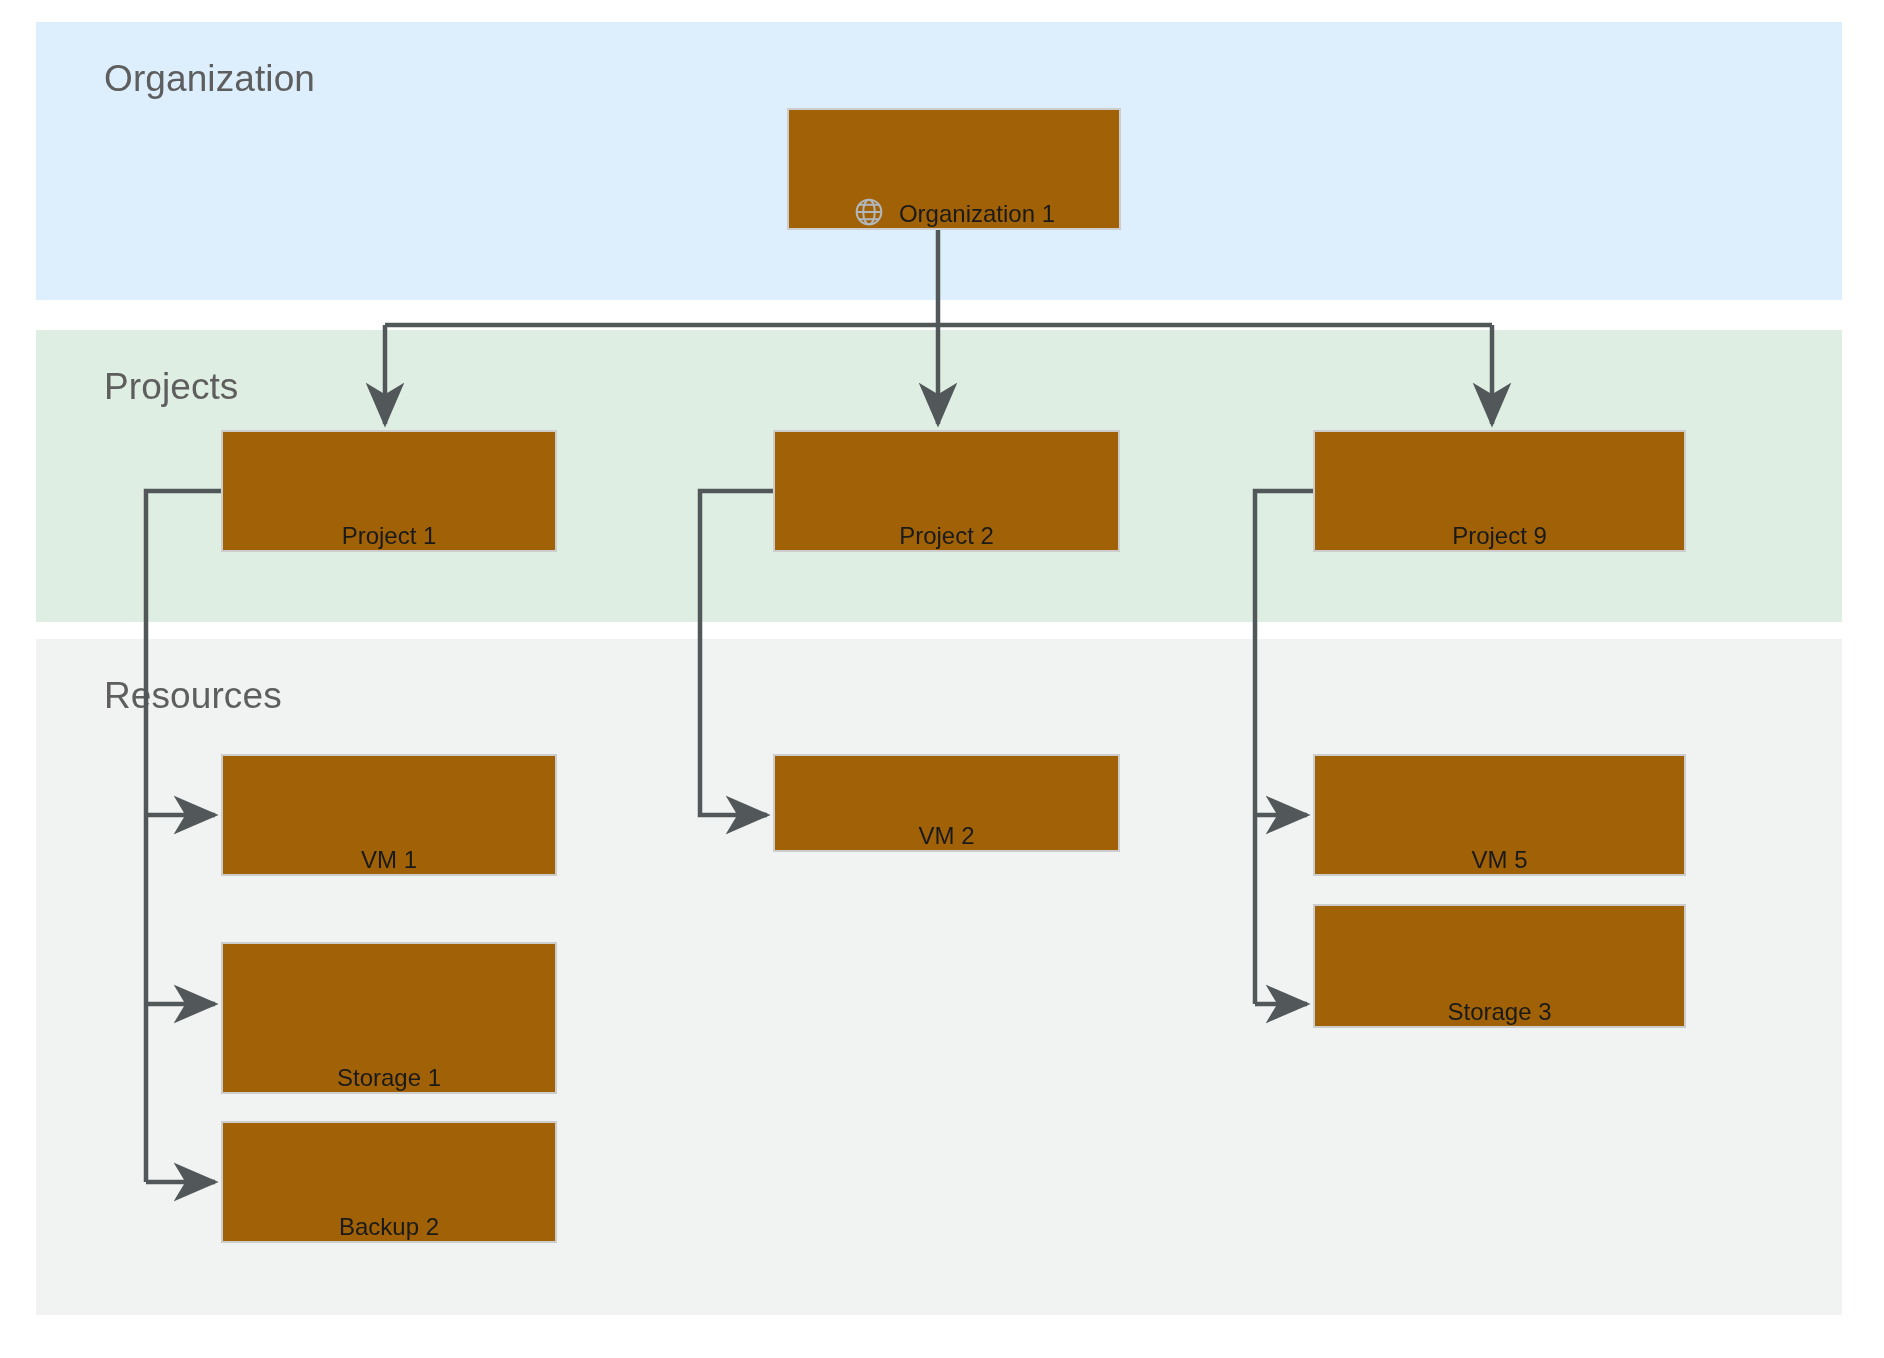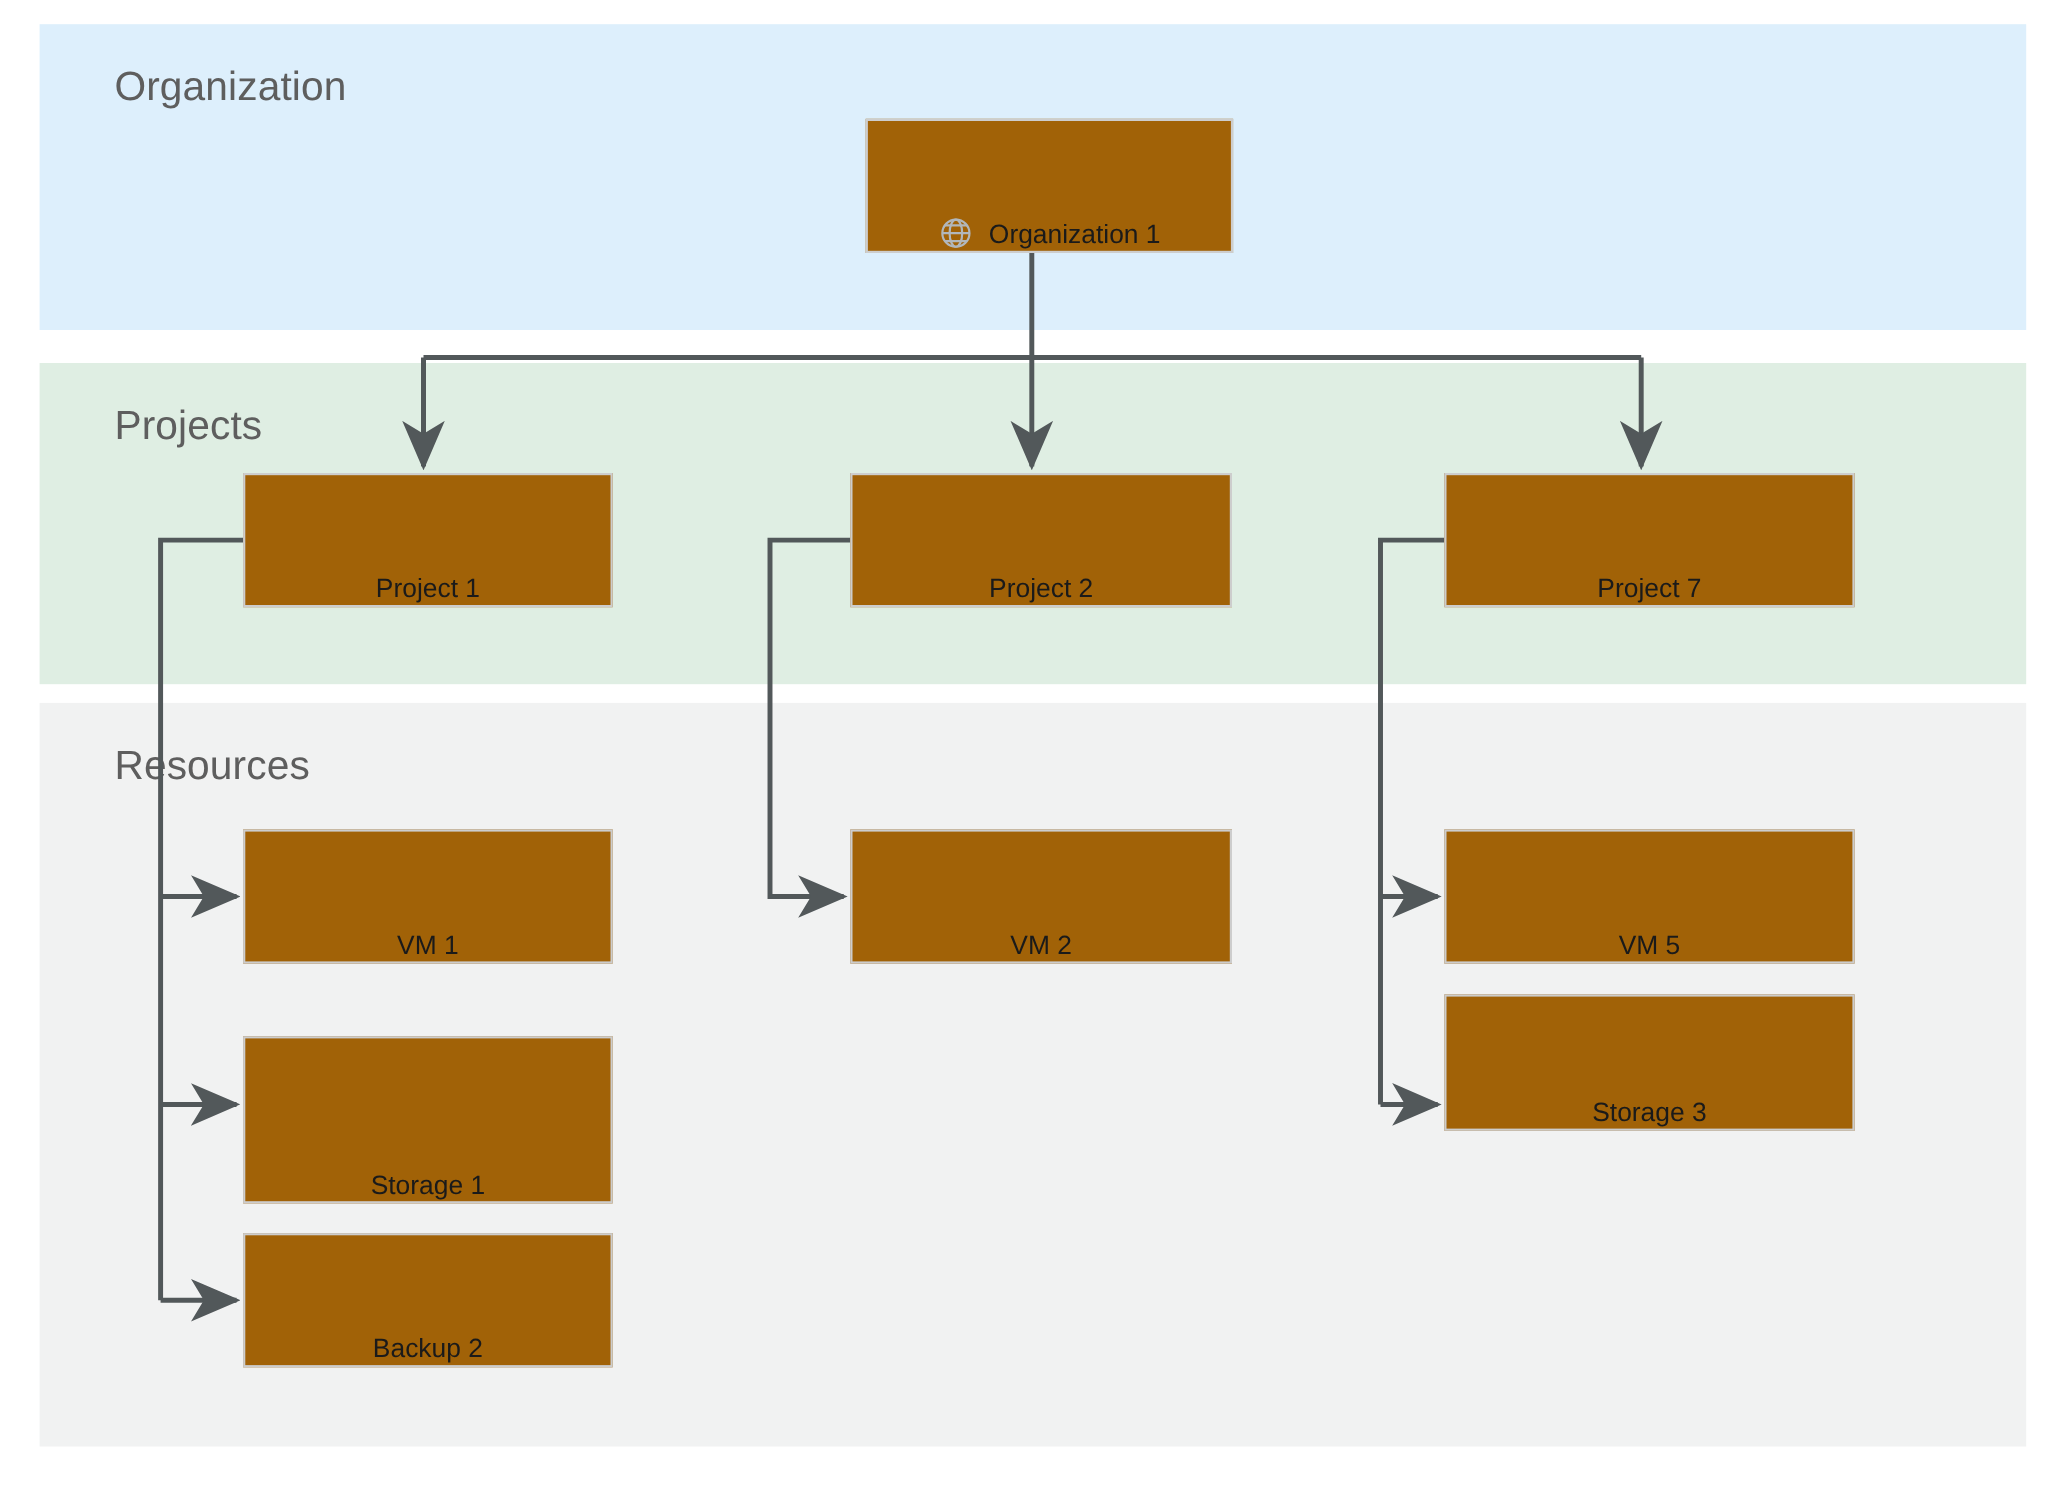--- a/index.html
+++ b/index.html
@@ -22,21 +22,21 @@
   #node-org{left:787px;top:108px;width:334px;height:122px;gap:14px;}
   .globe-icon{display:inline-flex;width:32px;height:32px;flex:0 0 32px;}
 
   #node-p1{left:221px;top:430px;width:336px;height:122px;}
   #node-p2{left:773px;top:430px;width:347px;height:122px;}
   #node-p3{left:1313px;top:430px;width:373px;height:122px;}
 
   #node-vm1{left:221px;top:754px;width:336px;height:122px;}
   #node-st1{left:221px;top:942px;width:336px;height:152px;}
   #node-bk1{left:221px;top:1121px;width:336px;height:122px;}
-  #node-vm2{left:773px;top:754px;width:347px;height:122px;}
+  #node-vm2{left:773px;top:754px;width:347px;height:98px;}
   #node-vm3{left:1313px;top:754px;width:373px;height:122px;}
   #node-st3{left:1313px;top:904px;width:373px;height:124px;}
 
   #edges{position:absolute;left:0;top:0;width:1884px;height:1358px;pointer-events:none;}
 </style>
 </head>
 <body>
 
 <div id="canvas">
 
@@ -93,21 +93,21 @@
     <span class="label">Organization 1</span>
   </div>
 
   <div class="node" id="node-p1">
     <span class="label">Project 1</span>
   </div>
   <div class="node" id="node-p2">
     <span class="label">Project 2</span>
   </div>
   <div class="node" id="node-p3">
-    <span class="label">Project 7</span>
+    <span class="label">Project 9</span>
   </div>
 
   <div class="node" id="node-vm1">
     <span class="label">VM 1</span>
   </div>
   <div class="node" id="node-st1">
     <span class="label">Storage 1</span>
   </div>
   <div class="node" id="node-bk1">
     <span class="label">Backup 2</span>

